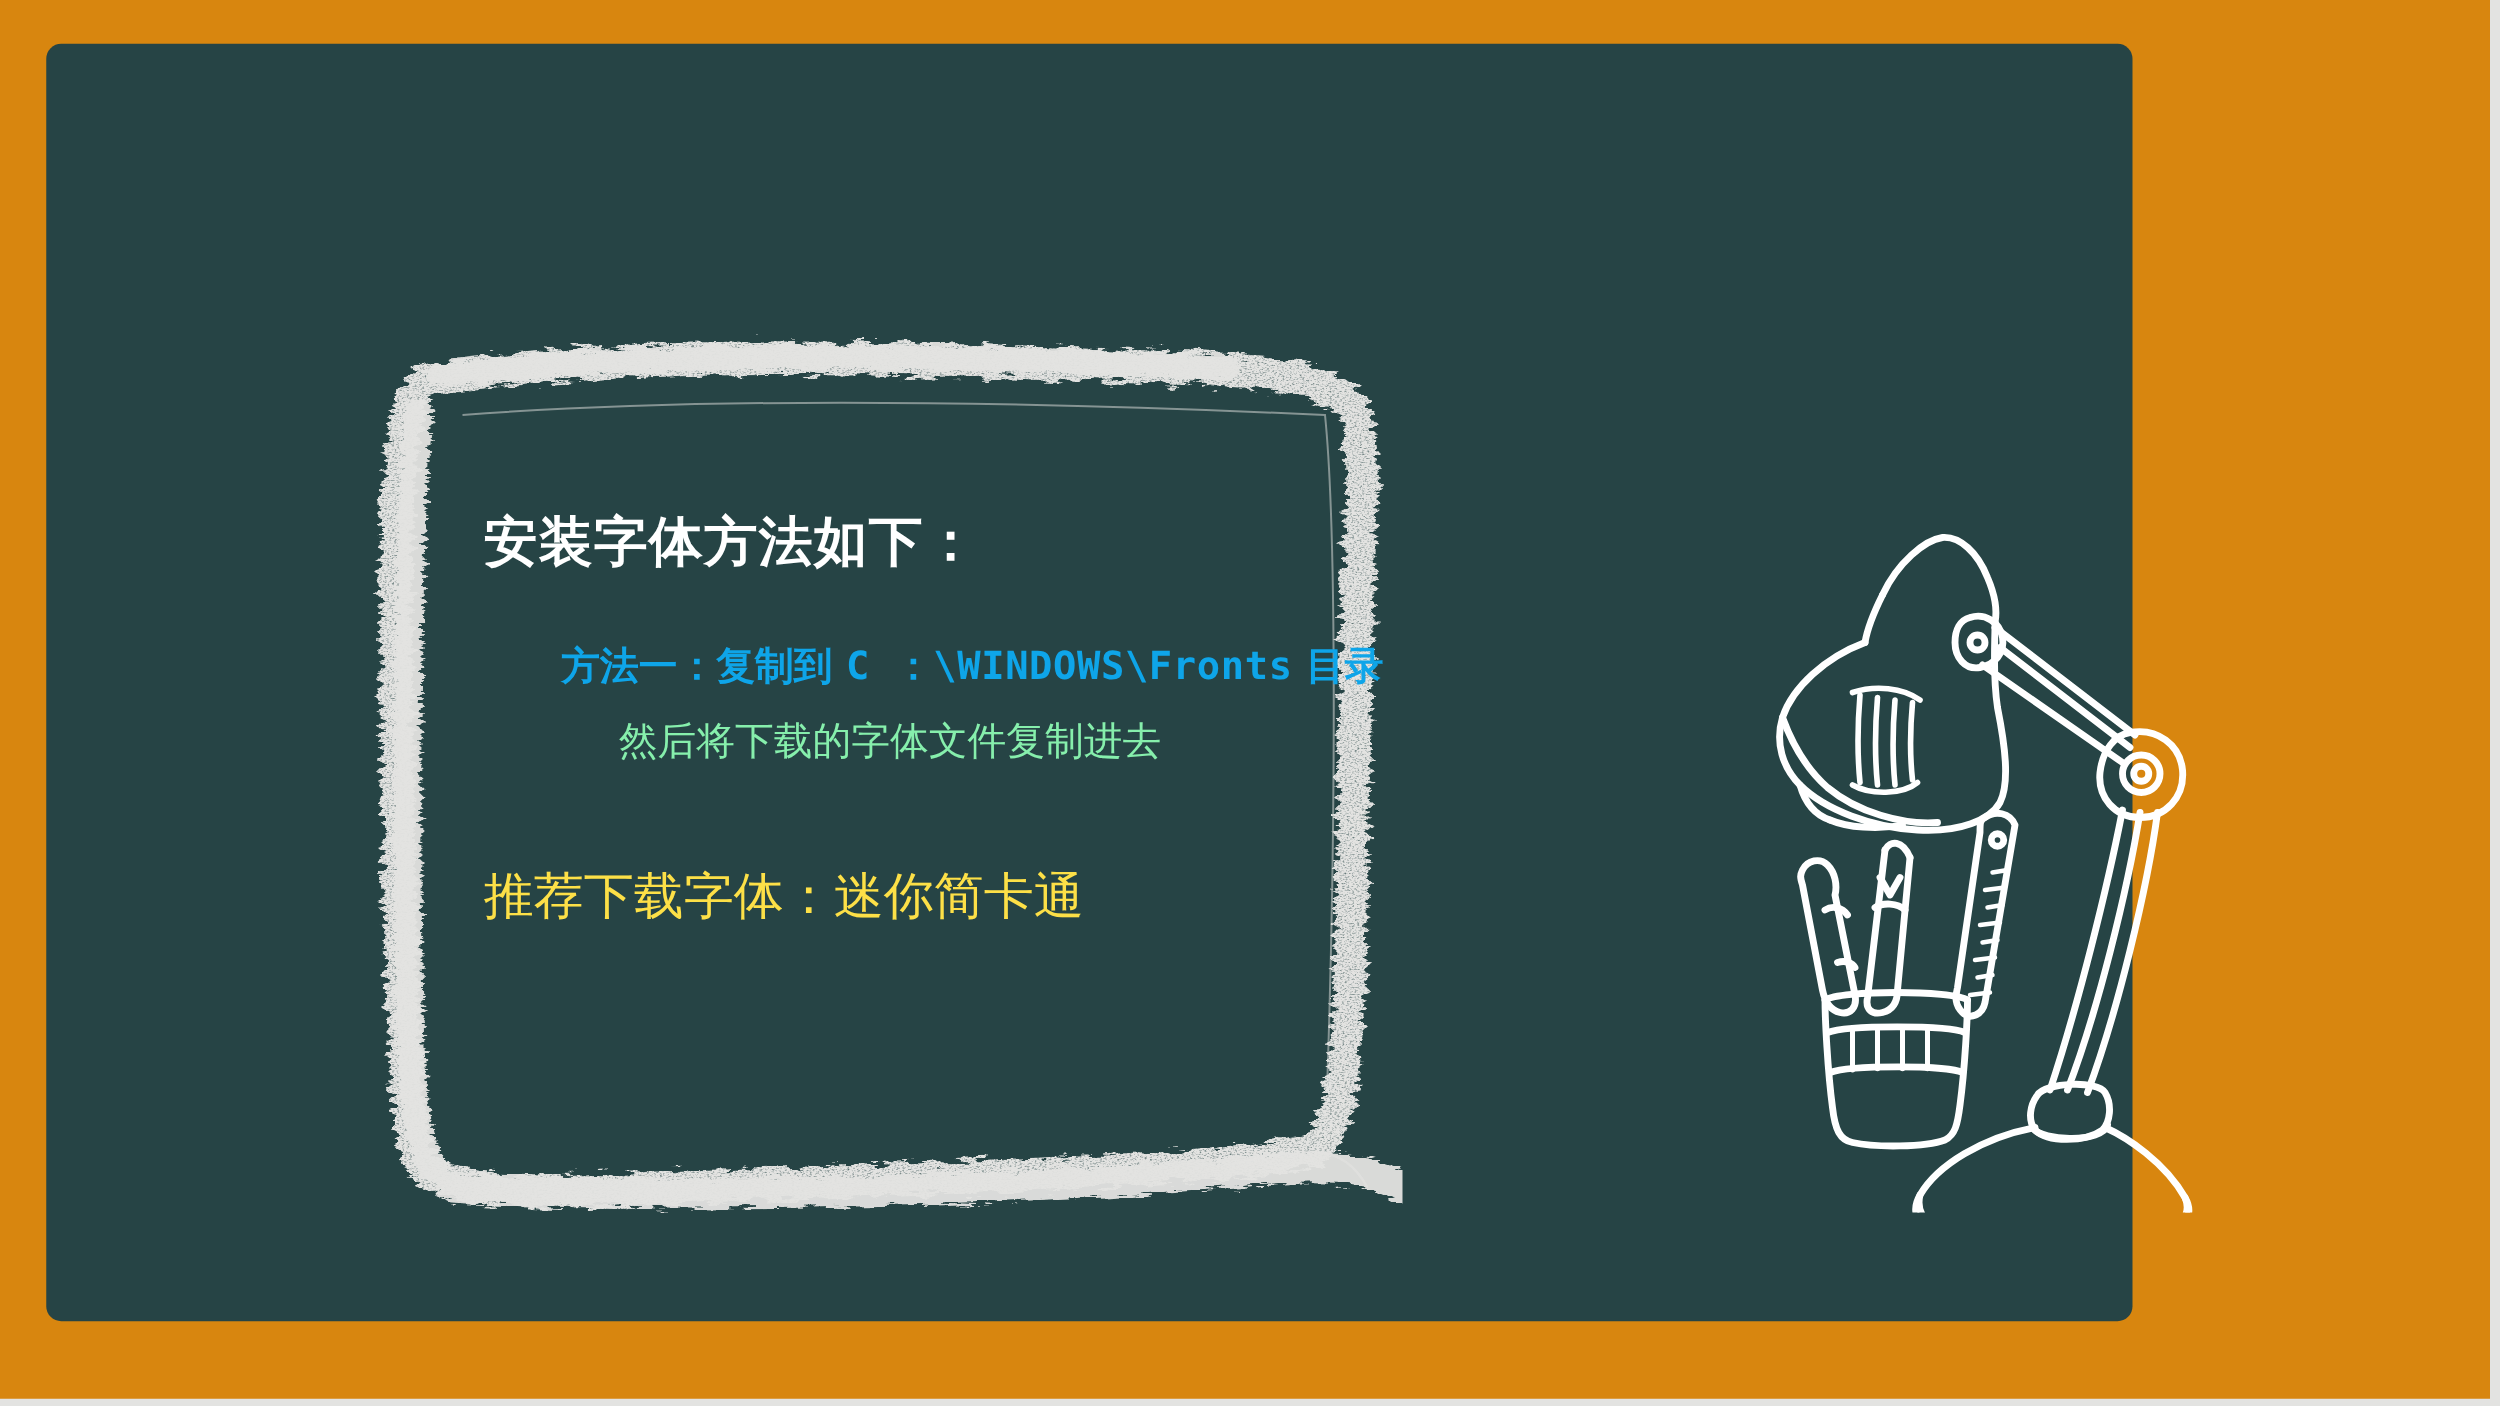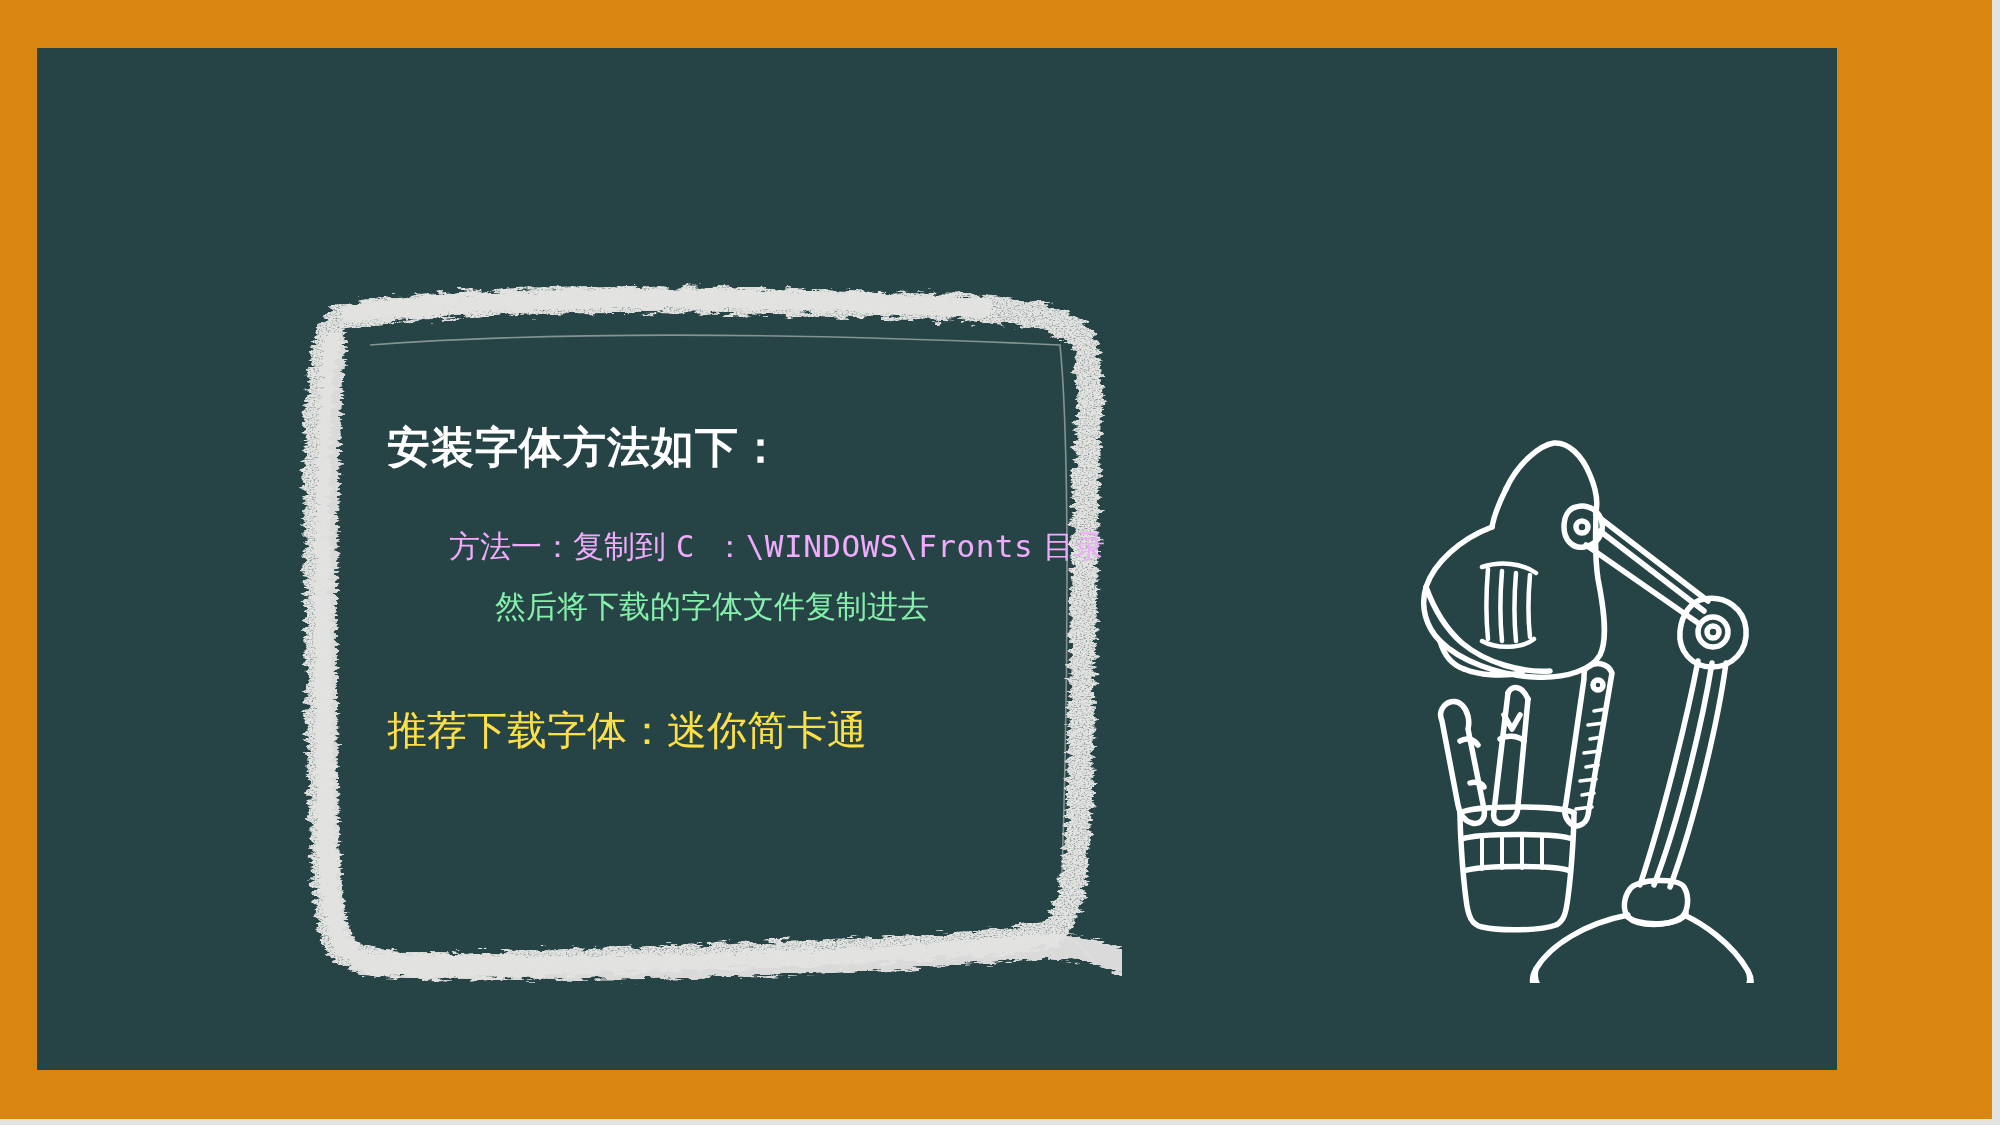--- a/index.html
+++ b/index.html
@@ -36,24 +36,25 @@
     position: absolute;
     left: 0; bottom: 0;
     width: 2000px; height: 6px;
     background: #e3e3e1;
   }
 
   
   #board {
     position: absolute;
     left: 37px;
-    top: 48px;
-    width: 1800px;
+    top: 35px;
+    width: 1669px;
     height: 1022px;
     background: #264445;
+    border-radius: 12px;
   }
 
   
   #chalk-frame {
     position: absolute;
     left: 245px;
     top: 225px;
     width: 840px;
     height: 720px;
     pointer-events: none;
@@ -75,25 +76,26 @@
     line-height: 1.15;
     margin: 0 0 52px 0;
     white-space: nowrap;
   }
   .method-list {
     margin: 0 0 0 62px;
     padding: 0;
     list-style: none;
   }
   .method {
-    color: #f0abfc;
+    color: #0ea5e9;
     font-size: 31px;
     line-height: 1.42;
     margin-bottom: 16px;
     font-family: "DejaVu Sans", "Liberation Sans", sans-serif;
+    font-weight: bold;
   }
   .method .mono {
     font-family: "DejaVu Sans Mono", "Liberation Mono", monospace;
     letter-spacing: 0.5px;
   }
   .method-cont {
     color: #86efac;
     font-size: 31px;
     line-height: 1.42;
     margin-left: 108px;

